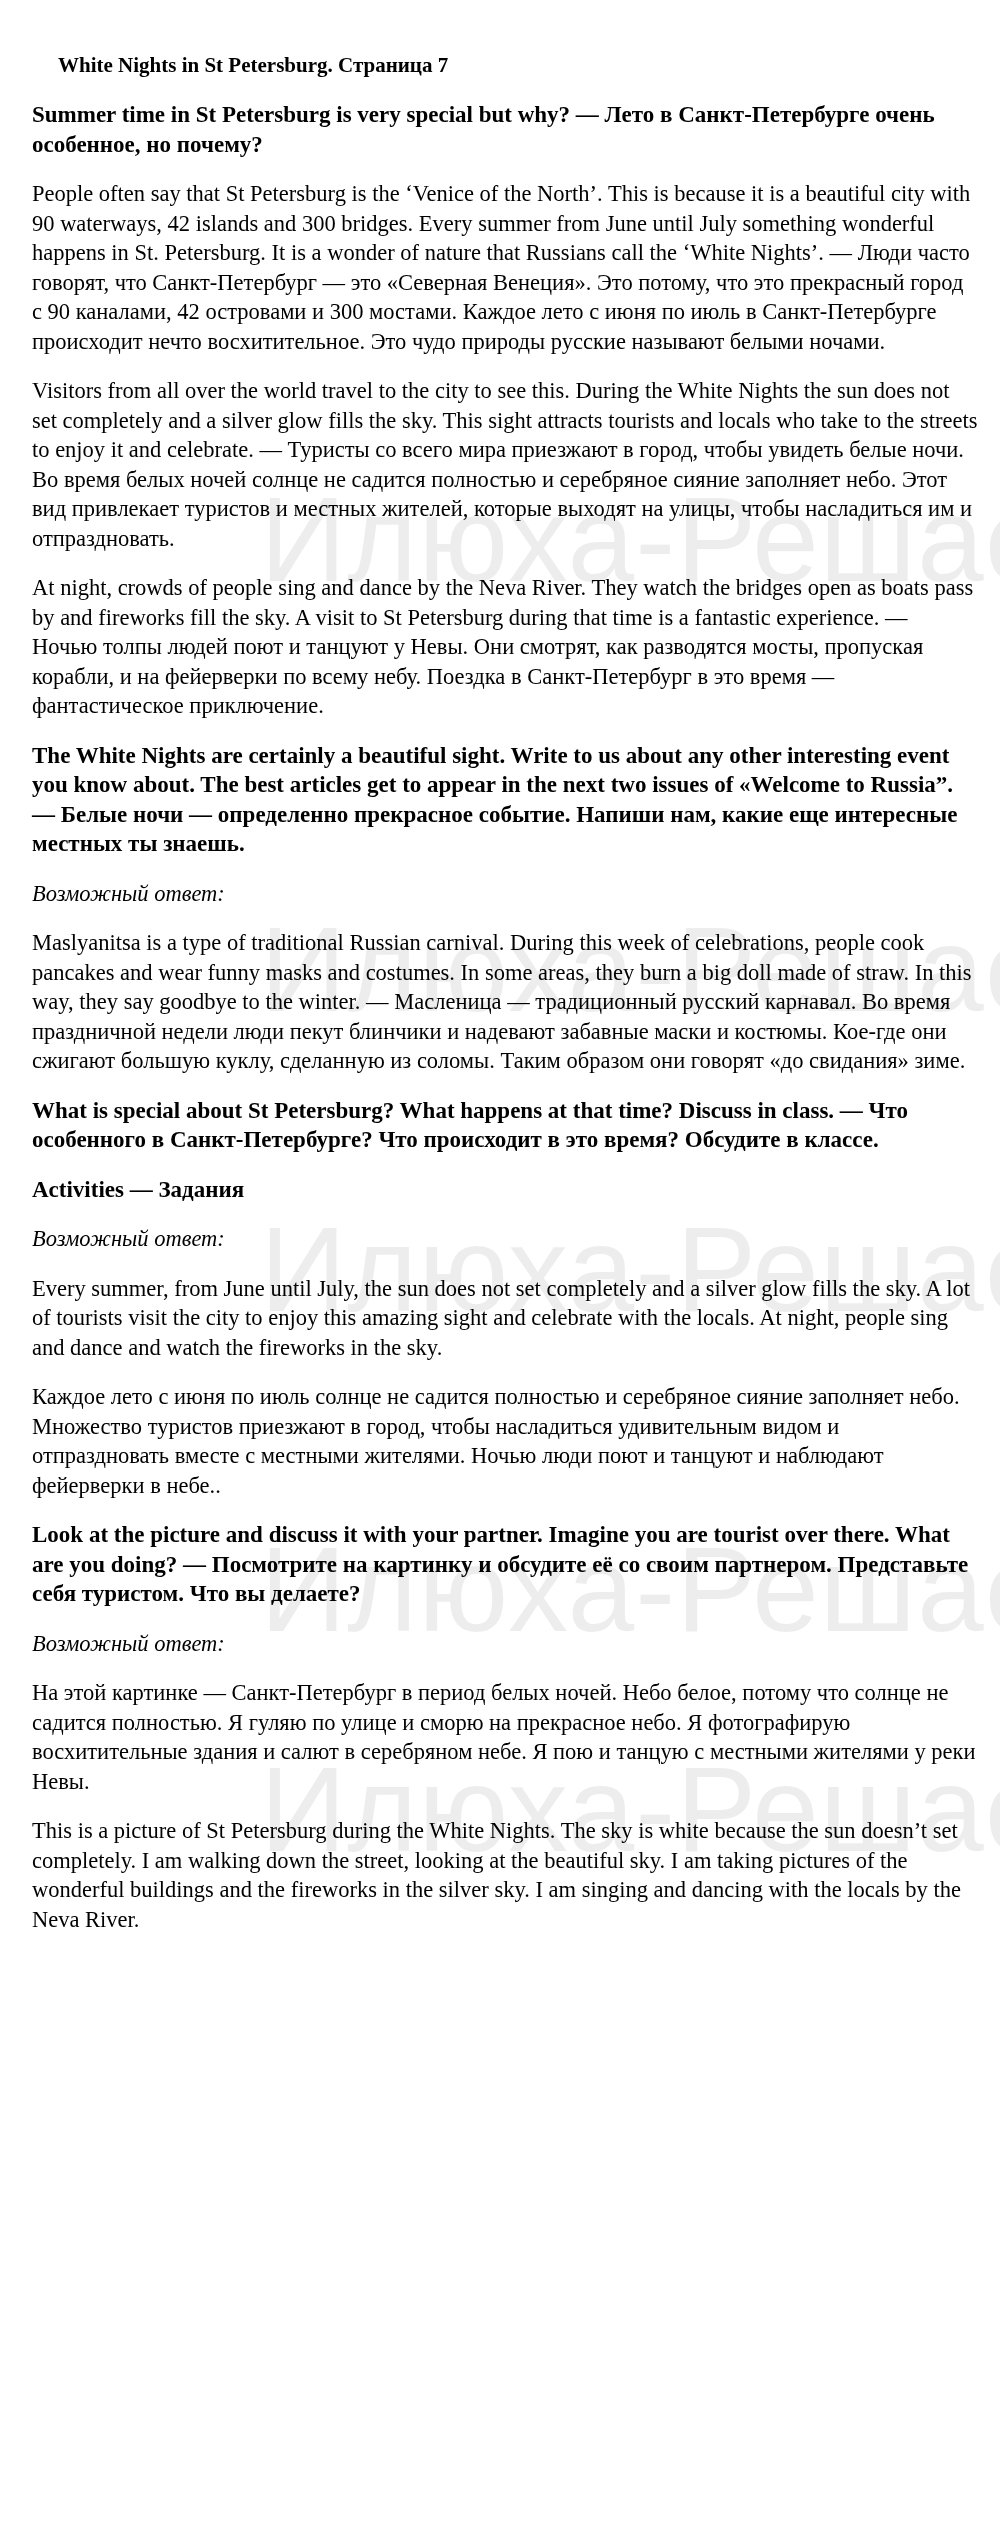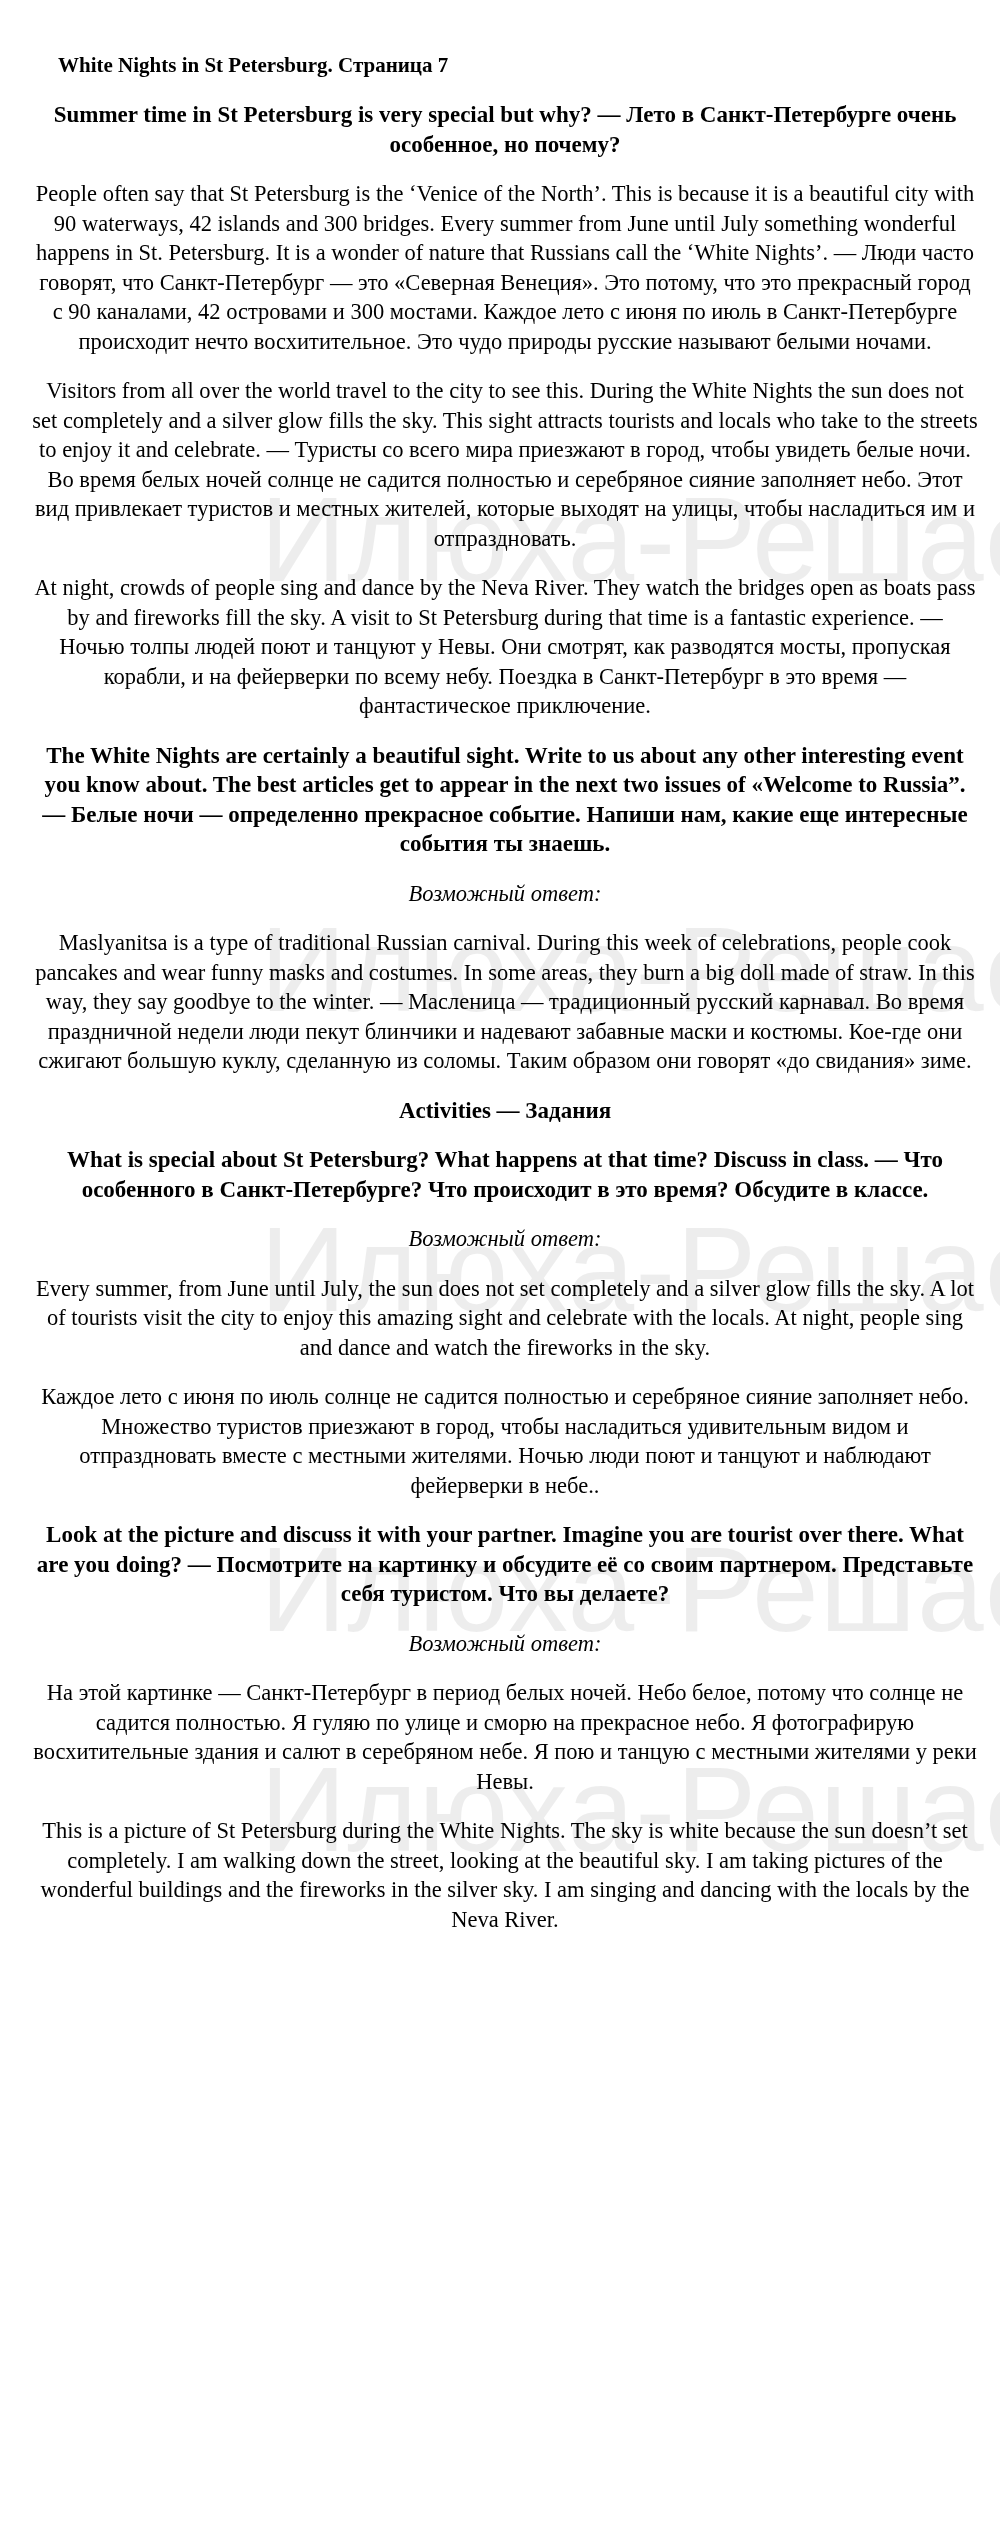--- a/index.html
+++ b/index.html
@@ -12,21 +12,21 @@
   .wm {
     position: absolute; left: 260px;
     font-family: "Liberation Sans", "DejaVu Sans", sans-serif;
     font-size: 120px; color: rgba(0,0,0,0.07); white-space: nowrap;
     letter-spacing: 1px;
   }
   .content { position: absolute; left: 30px; top: 0; width: 950px; z-index: 1; }
   .page-title {
     font-weight: bold; font-size: 21px; margin: 52px 0 0 28px; line-height: 26px;
   }
-  p { margin: 2px; font-size: 22.5px; line-height: 29.5px; text-align: center; }
+  p { margin: 2px; font-size: 22.5px; line-height: 29.5px; }
   .q { font-weight: bold; font-size: 23px; }
   .it { font-style: italic; }
   .gap { margin-top: 20px; }
 </style>
 </head>
 <body>
 
 <div class="watermarks">
   <div class="wm" style="top:470px">Илюха-Решает.рф</div>
   <div class="wm" style="top:900px">Илюха-Решает.рф</div>
@@ -36,26 +36,26 @@
 </div>
 
 <div class="content">
   <div class="page-title">White Nights in St Petersburg. Страница 7</div>
 
   <p class="q" style="margin-top:22px">Summer time in St Petersburg is very special but why? — Лето в Санкт-Петербурге очень особенное, но почему?</p>
   <p class="gap">People often say that St Petersburg is the ‘Venice of the North’. This is because it is a beautiful city with 90 waterways, 42 islands and 300 bridges. Every summer from June until July something wonderful happens in St. Petersburg. It is a wonder of nature that Russians call the ‘White Nights’. — Люди часто говорят, что Санкт-Петербург — это «Северная Венеция». Это потому, что это прекрасный город с 90 каналами, 42 островами и 300 мостами. Каждое лето с июня по июль в Санкт-Петербурге происходит нечто восхитительное. Это чудо природы русские называют белыми ночами.</p>
   <p class="gap">Visitors from all over the world travel to the city to see this. During the White Nights the sun does not set completely and a silver glow fills the sky. This sight attracts tourists and locals who take to the streets to enjoy it and celebrate. — Туристы со всего мира приезжают в город, чтобы увидеть белые ночи. Во время белых ночей солнце не садится полностью и серебряное сияние заполняет небо. Этот вид привлекает туристов и местных жителей, которые выходят на улицы, чтобы насладиться им и отпраздновать.</p>
   <p class="gap">At night, crowds of people sing and dance by the Neva River. They watch the bridges open as boats pass by and fireworks fill the sky. A visit to St Petersburg during that time is a fantastic experience. — Ночью толпы людей поют и танцуют у Невы. Они смотрят, как разводятся мосты, пропуская корабли, и на фейерверки по всему небу. Поездка в Санкт-Петербург в это время — фантастическое приключение.</p>
 
-  <p class="q gap">The White Nights are certainly a beautiful sight. Write to us about any other interesting event you know about. The best articles get to appear in the next two issues of «Welcome to Russia”. — Белые ночи — определенно прекрасное событие. Напиши нам, какие еще интересные события ты знаешь.</p>
+  <p class="q gap">The White Nights are certainly a beautiful sight. Write to us about any other interesting event you know about. The best articles get to appear in the next two issues of «Welcome to Russia”. — Белые ночи — определенно прекрасное событие. Напиши нам, какие еще интересные местных ты знаешь.</p>
   <p class="it gap">Возможный ответ:</p>
   <p class="gap">Maslyanitsa is a type of traditional Russian carnival. During this week of celebrations, people cook pancakes and wear funny masks and costumes. In some areas, they burn a big doll made of straw. In this way, they say goodbye to the winter. — Масленица — традиционный русский карнавал. Во время праздничной недели люди пекут блинчики и надевают забавные маски и костюмы. Кое-где они сжигают большую куклу, сделанную из соломы. Таким образом они говорят «до свидания» зиме.</p>
 
+  <p class="q gap">What is special about St Petersburg? What happens at that time? Discuss in class. — Что особенного в Санкт-Петербурге? Что происходит в это время? Обсудите в классе.</p>
   <p class="q gap">Activities — Задания</p>
-  <p class="q gap">What is special about St Petersburg? What happens at that time? Discuss in class. — Что особенного в Санкт-Петербурге? Что происходит в это время? Обсудите в классе.</p>
   <p class="it gap">Возможный ответ:</p>
   <p class="gap">Every summer, from June until July, the sun does not set completely and a silver glow fills the sky. A lot of tourists visit the city to enjoy this amazing sight and celebrate with the locals. At night, people sing and dance and watch the fireworks in the sky.</p>
   <p class="gap">Каждое лето с июня по июль солнце не садится полностью и серебряное сияние заполняет небо. Множество туристов приезжают в город, чтобы насладиться удивительным видом и отпраздновать вместе с местными жителями. Ночью люди поют и танцуют и наблюдают фейерверки в небе..</p>
 
   <p class="q gap">Look at the picture and discuss it with your partner. Imagine you are tourist over there. What are you doing? — Посмотрите на картинку и обсудите её со своим партнером. Представьте себя туристом. Что вы делаете?</p>
   <p class="it gap">Возможный ответ:</p>
   <p class="gap">На этой картинке — Санкт-Петербург в период белых ночей. Небо белое, потому что солнце не садится полностью. Я гуляю по улице и сморю на прекрасное небо. Я фотографирую восхитительные здания и салют в серебряном небе. Я пою и танцую с местными жителями у реки Невы.</p>
   <p class="gap">This is a picture of St Petersburg during the White Nights. The sky is white because the sun doesn’t set completely. I am walking down the street, looking at the beautiful sky. I am taking pictures of the wonderful buildings and the fireworks in the silver sky. I am singing and dancing with the locals by the Neva River.</p>
 </div>
 

